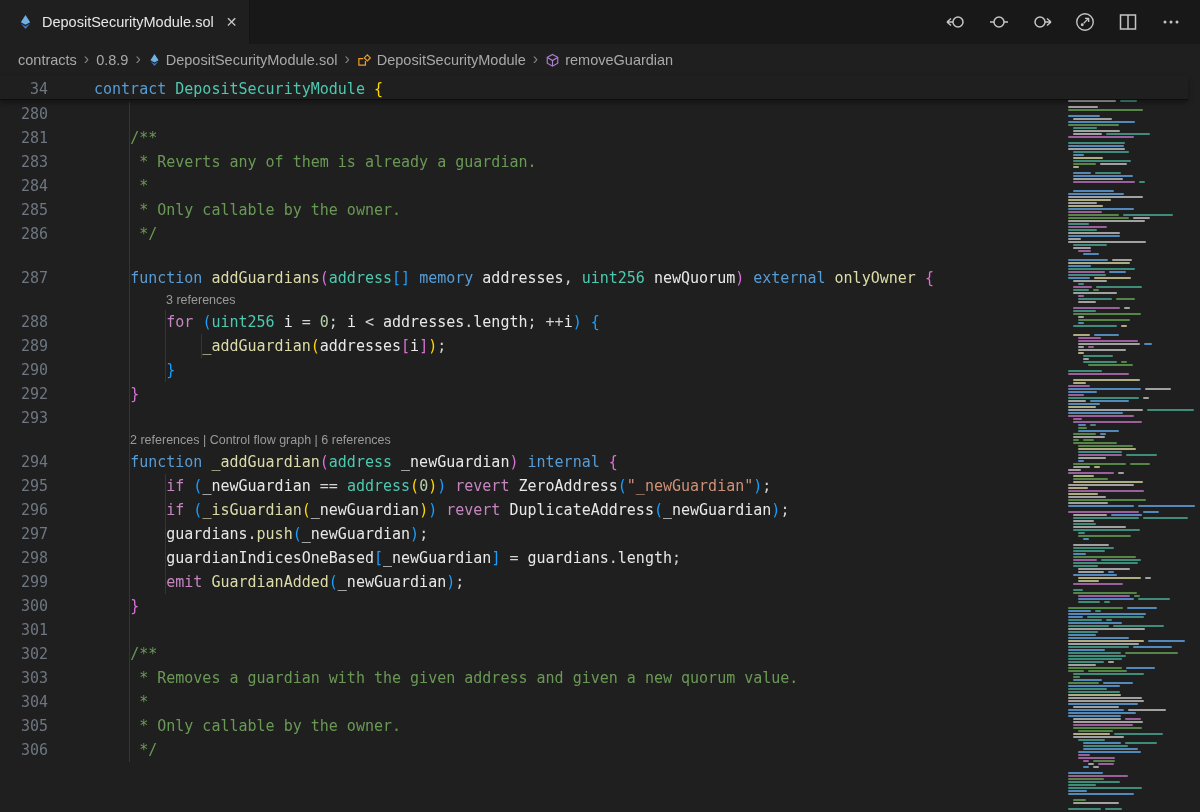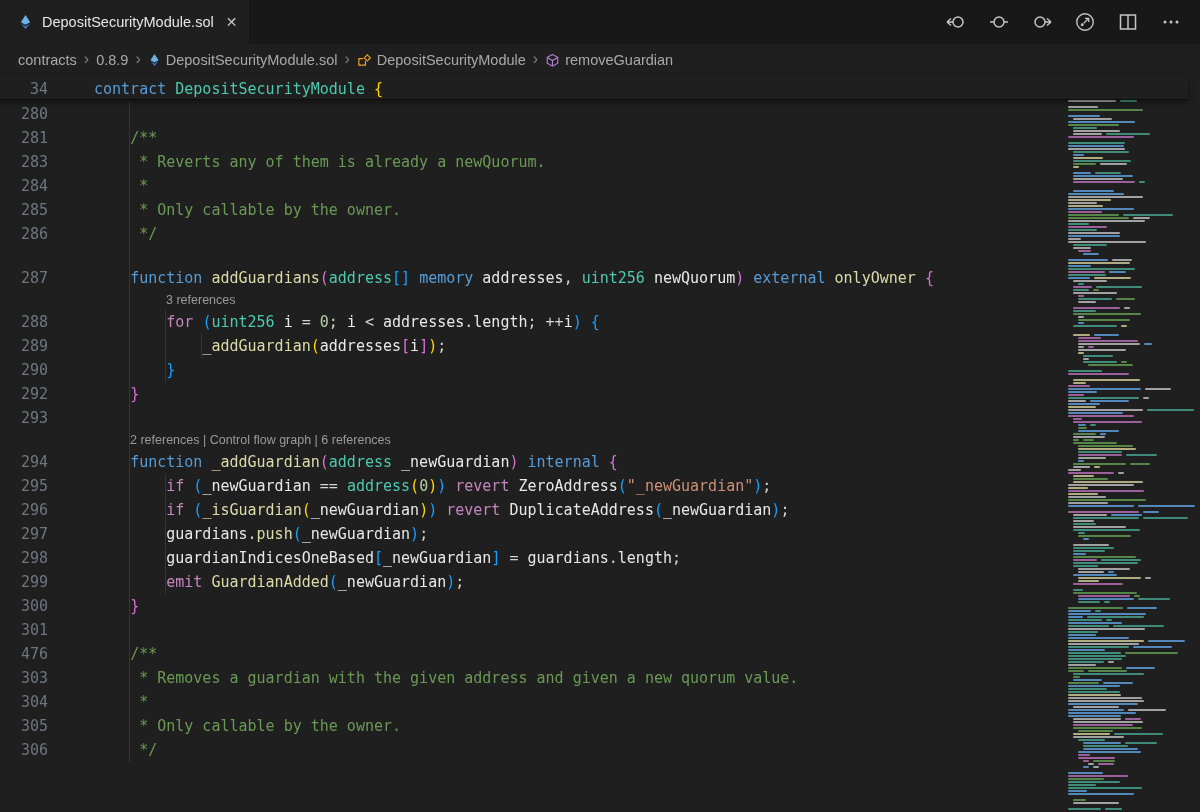--- a/index.html
+++ b/index.html
@@ -149,21 +149,21 @@
         <span class="ctext"></span>
       </div>
       <div class="row code">
         <span class="guide" style="left: 129px;"></span>
         <span class="lnum">281</span>
         <span class="ctext"><span style="color: rgb(212, 212, 212);">    </span><span style="color: rgb(106, 153, 85);">/**</span></span>
       </div>
       <div class="row code">
         <span class="guide" style="left: 129px;"></span>
         <span class="lnum">283</span>
-        <span class="ctext"><span style="color: rgb(212, 212, 212);">     </span><span style="color: rgb(106, 153, 85);">* Reverts any of them is already a newQuorum.</span></span>
+        <span class="ctext"><span style="color: rgb(212, 212, 212);">     </span><span style="color: rgb(106, 153, 85);">* Reverts any of them is already a guardian.</span></span>
       </div>
       <div class="row code">
         <span class="guide" style="left: 129px;"></span>
         <span class="lnum">284</span>
         <span class="ctext"><span style="color: rgb(212, 212, 212);">     </span><span style="color: rgb(106, 153, 85);">*</span></span>
       </div>
       <div class="row code">
         <span class="guide" style="left: 129px;"></span>
         <span class="lnum">285</span>
         <span class="ctext"><span style="color: rgb(212, 212, 212);">     </span><span style="color: rgb(106, 153, 85);">* Only callable by the owner.</span></span>
@@ -258,21 +258,21 @@
         <span class="lnum">300</span>
         <span class="ctext"><span style="color: rgb(212, 212, 212);">    </span><span style="color: rgb(218, 112, 214);">}</span></span>
       </div>
       <div class="row code">
         <span class="guide" style="left: 129px;"></span>
         <span class="lnum">301</span>
         <span class="ctext"></span>
       </div>
       <div class="row code">
         <span class="guide" style="left: 129px;"></span>
-        <span class="lnum">476</span>
+        <span class="lnum">302</span>
         <span class="ctext"><span style="color: rgb(212, 212, 212);">    </span><span style="color: rgb(106, 153, 85);">/**</span></span>
       </div>
       <div class="row code">
         <span class="guide" style="left: 129px;"></span>
         <span class="lnum">303</span>
         <span class="ctext"><span style="color: rgb(212, 212, 212);">     </span><span style="color: rgb(106, 153, 85);">* Removes a guardian with the given address and given a new quorum value.</span></span>
       </div>
       <div class="row code">
         <span class="guide" style="left: 129px;"></span>
         <span class="lnum">304</span>

